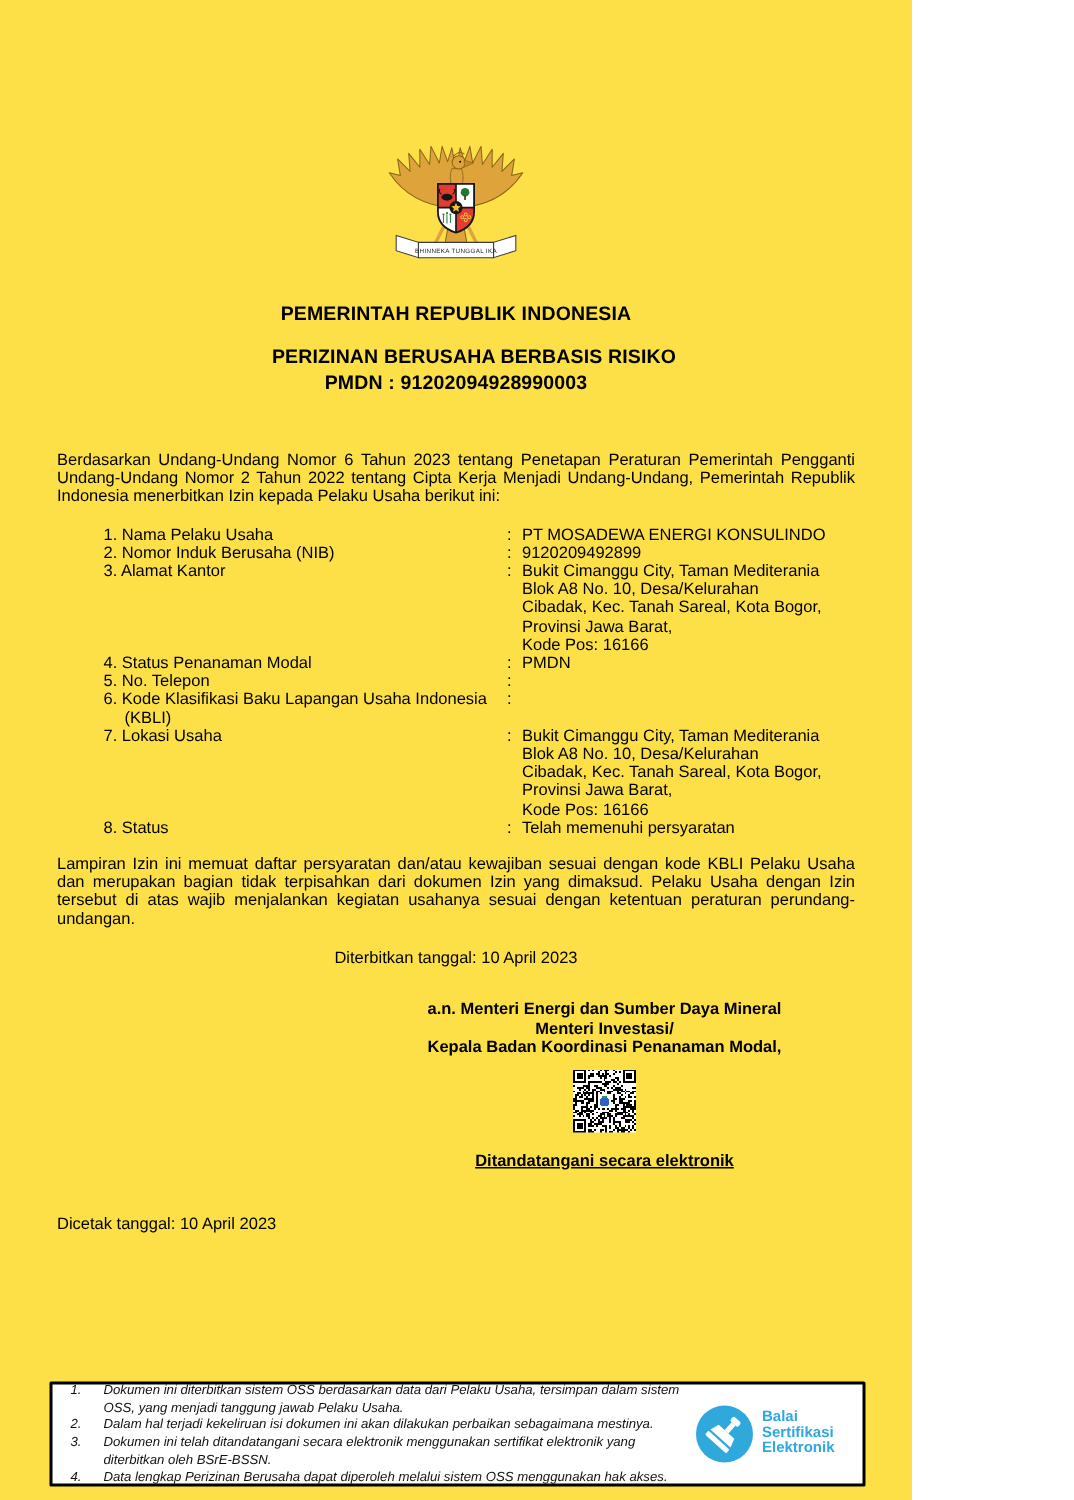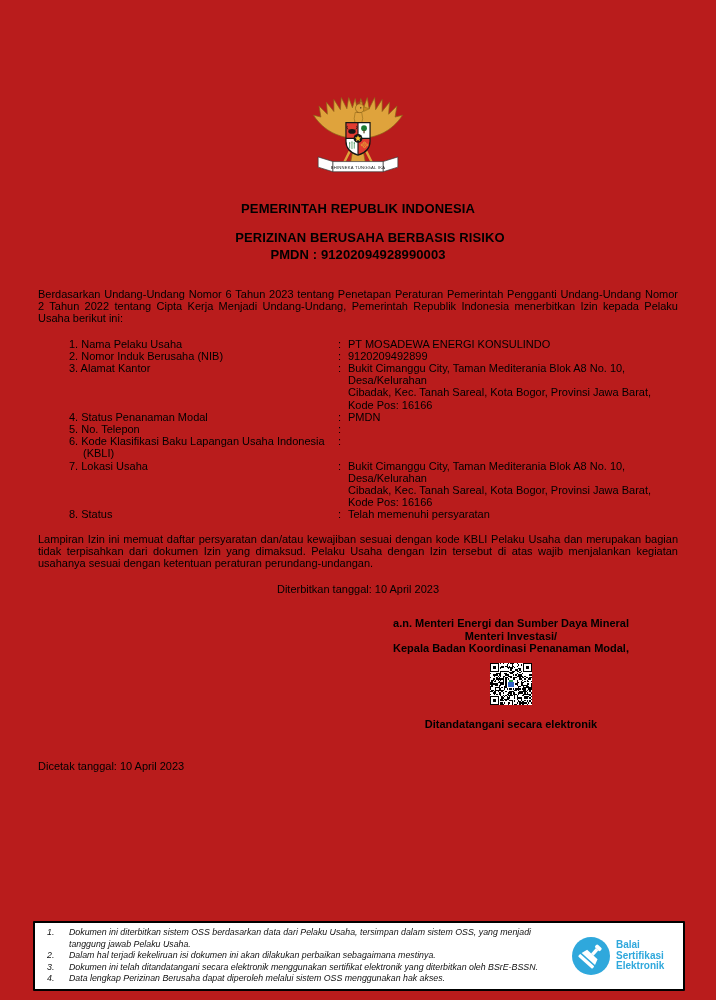--- a/index.html
+++ b/index.html
@@ -1,41 +1,41 @@
 <!DOCTYPE html>
 <html><head>
 <meta charset="utf-8">
 <style>
   html,body{margin:0;padding:0;background:#fff;}
   .page{
-    position:relative;width:716px;height:1000px;background:#b91c1c;overflow:hidden;
+    position:relative;width:608px;height:1000px;background:#fde047;overflow:hidden;
     font-family:"Liberation Sans",sans-serif;color:#000;
   }
   
   .emblem-wrap{position:absolute;top:92px;left:0;right:0;display:flex;justify-content:center;}
   
   .doc-header{position:absolute;top:201px;left:0;right:0;text-align:center;font-weight:bold;}
   .gov-line{font-size:13px;letter-spacing:.1px;}
   .title-line{font-size:13px;margin-top:14px;letter-spacing:.1px;padding-left:24px;}
   .izin-line{font-size:13px;margin-top:2px;letter-spacing:.1px;}
   
-  .content{position:absolute;top:288px;left:38px;right:38px;font-size:11px;line-height:12.2px;}
+  .content{position:absolute;top:301px;left:38px;right:38px;font-size:11px;line-height:12.2px;}
   .para{text-align:justify;}
   .fields{margin-top:13px;}
   .f-row{display:flex;align-items:flex-start;margin-left:31px;}
   .f-label{width:255px;flex:0 0 255px;padding-left:14px;text-indent:-14px;white-space:pre-line;}
   .f-colon{width:6px;flex:0 0 6px;margin-right:4px;}
   .f-val{flex:1;white-space:pre-line;}
   .closing{margin-top:12px;text-align:justify;}
   .issued{margin-top:14px;text-align:center;}
   
   .sig{width:330px;margin:22px 2px 0 auto;text-align:center;font-weight:bold;}
   .sig-line{line-height:12.5px;}
   .qr-box{width:42px;height:42px;margin:8px auto 0;}
-  .sig-note{margin-top:13px;font-weight:bold;}
+  .sig-note{margin-top:13px;font-weight:bold;text-decoration:underline;}
   .printed{margin-top:30px;}
   
   .footer-box{
     position:absolute;left:33px;right:31px;top:921px;height:70px;box-sizing:border-box;
     border:2px solid #000;border-radius:1px;display:flex;align-items:center;
     padding:4px 8px 4px 8px;background:#fff;
   }
   .notes{flex:1;font-style:italic;font-size:8.8px;line-height:11.6px;color:#111;}
   .note-row{display:flex;}
   .note-num{flex:0 0 22px;padding-left:4px;}

